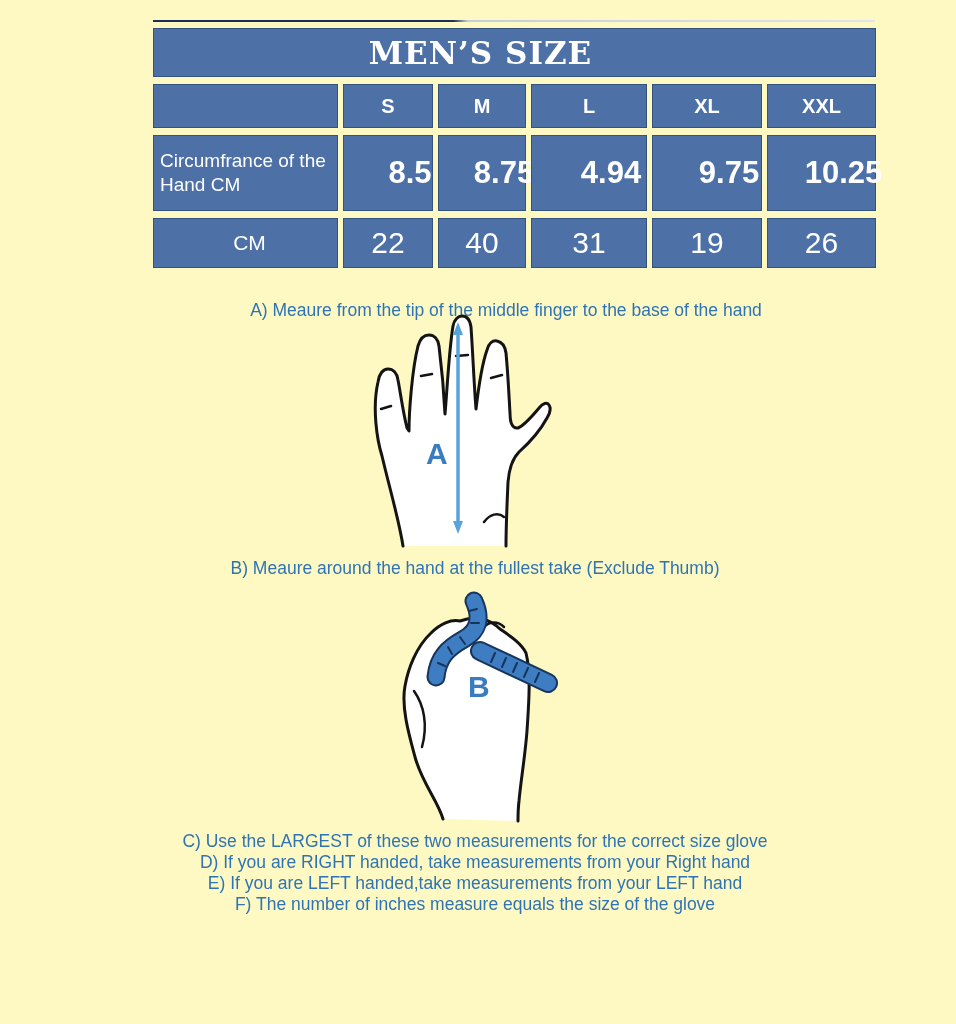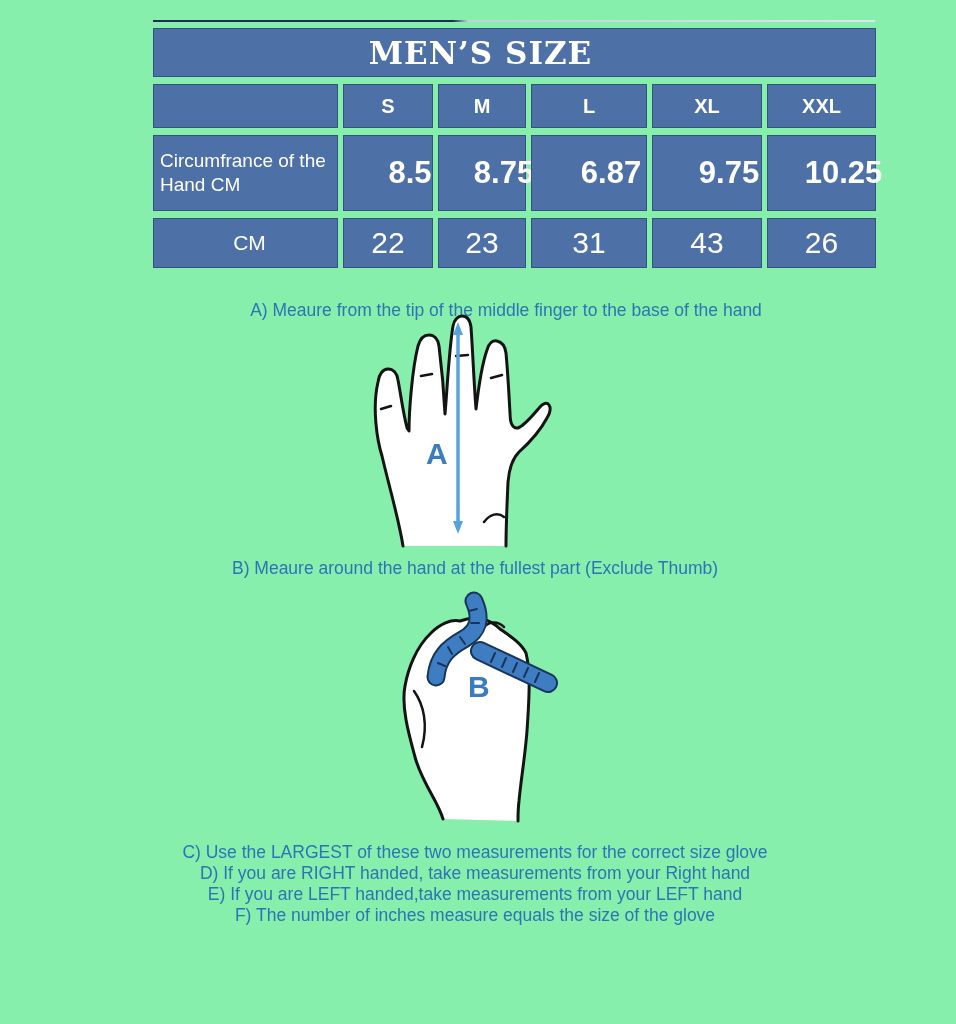--- a/index.html
+++ b/index.html
@@ -1,17 +1,17 @@
 <!DOCTYPE html>
 <html><head>
 <meta charset="utf-8">
 <style>
   html,body { margin:0; padding:0; background:#ffffff; }
   .page {
-    position:relative; width:956px; height:1024px; background:#86efac;
+    position:relative; width:956px; height:1024px; background:#fef9c3;
     font-family:"Liberation Sans", sans-serif; overflow:hidden;
   }
   .top-line {
     position:absolute; left:153px; top:20px; width:722px; height:2px;
     background:linear-gradient(90deg,#1c2f52 0,#1c2f52 300px,#c3cedd 315px,#dfe5ee 722px);
   }
   .size-table {
     position:absolute; left:153px; top:28px;
     display:grid;
     grid-template-columns:185px 90px 88px 116px 110px 109px;
@@ -33,21 +33,21 @@
   .cell--val1 { font-weight:bold; font-size:31px;padding-left:44px; }
   .cell--val2 { font-weight:normal; font-size:30px; }
   .note {
     position:absolute; left:0; width:950px; text-align:center;
     color:#2e74b5; font-size:17.5px;
   }
   #note-a { top:300px;padding-left:31px; }
   #note-b { top:558px; }
   .notes-block {
     position:absolute; top:831px; left:0; width:950px; text-align:center;
-    color:#2e74b5; font-size:17.5px; line-height:21px;margin-top:11px;
+    color:#2e74b5; font-size:17.5px; line-height:21px;
   }
   .notes-block p { margin:0; }
   .illus { position:absolute; }
   #illus-a { left:352px; top:312px; }
   #illus-b { left:388px; top:589px; }
   .diagram-letter {
     font-family:"Liberation Sans", sans-serif; font-weight:bold;
     font-size:30px; fill:#3a7cc0;
   }
 </style>
@@ -64,29 +64,29 @@
     <div class="cell"></div>
     <div class="cell cell--size">S</div>
     <div class="cell cell--size">M</div>
     <div class="cell cell--size">L</div>
     <div class="cell cell--size">XL</div>
     <div class="cell cell--size">XXL</div>
 
     <div class="cell cell--rowlabel">Circumfrance of the Hand CM</div>
     <div class="cell cell--val1">8.5</div>
     <div class="cell cell--val1">8.75</div>
-    <div class="cell cell--val1">6.87</div>
+    <div class="cell cell--val1">4.94</div>
     <div class="cell cell--val1">9.75</div>
     <div class="cell cell--val1">10.25</div>
 
     <div class="cell cell--rowlabel cell--cm">CM</div>
     <div class="cell cell--val2">22</div>
-    <div class="cell cell--val2">23</div>
+    <div class="cell cell--val2">40</div>
     <div class="cell cell--val2">31</div>
-    <div class="cell cell--val2">43</div>
+    <div class="cell cell--val2">19</div>
     <div class="cell cell--val2">26</div>
   </div>
 
   <div class="note" id="note-a">A) Meaure from the tip of the middle finger to the base of the hand</div>
 
   <svg id="illus-a" class="illus" width="212" height="237" viewBox="0 0 212 237">
     <g fill="#ffffff" stroke="#141414" stroke-width="3" stroke-linecap="round" stroke-linejoin="round">
       <path d="M 51 234
         C 47 208 38 178 30 144
         C 25 128 20 96 26 70
@@ -118,21 +118,21 @@
       <path d="M 29 97 L 39 94 M 69 64 L 80 62 M 104 44 L 116 43 M 139 66 L 150 63 M 132 210 C 138 202 146 200 152 205"></path>
     </g>
     <g>
       <line x1="106" y1="20" x2="106" y2="212" stroke="#58a3dc" stroke-width="3.5"></line>
       <polygon points="106,10 101,23 111,23" fill="#58a3dc"></polygon>
       <polygon points="106,222 101,209 111,209" fill="#58a3dc"></polygon>
     </g>
     <text class="diagram-letter" x="74" y="152">A</text>
   </svg>
 
-  <div class="note" id="note-b">B) Meaure around the hand at the fullest part (Exclude Thumb)</div>
+  <div class="note" id="note-b">B) Meaure around the hand at the fullest take (Exclude Thumb)</div>
 
   <svg id="illus-b" class="illus" width="180" height="237" viewBox="0 0 180 237">
     <g fill="#ffffff" stroke="#141414" stroke-width="3" stroke-linecap="round" stroke-linejoin="round">
       <path d="M 55 230
         C 50 212 34 194 27 168
         C 21 146 13 118 17 97
         C 20 80 28 58 43 44
         C 52 35 63 30 72 32
         C 87 26 102 30 112 40
         C 122 47 133 54 138 64

